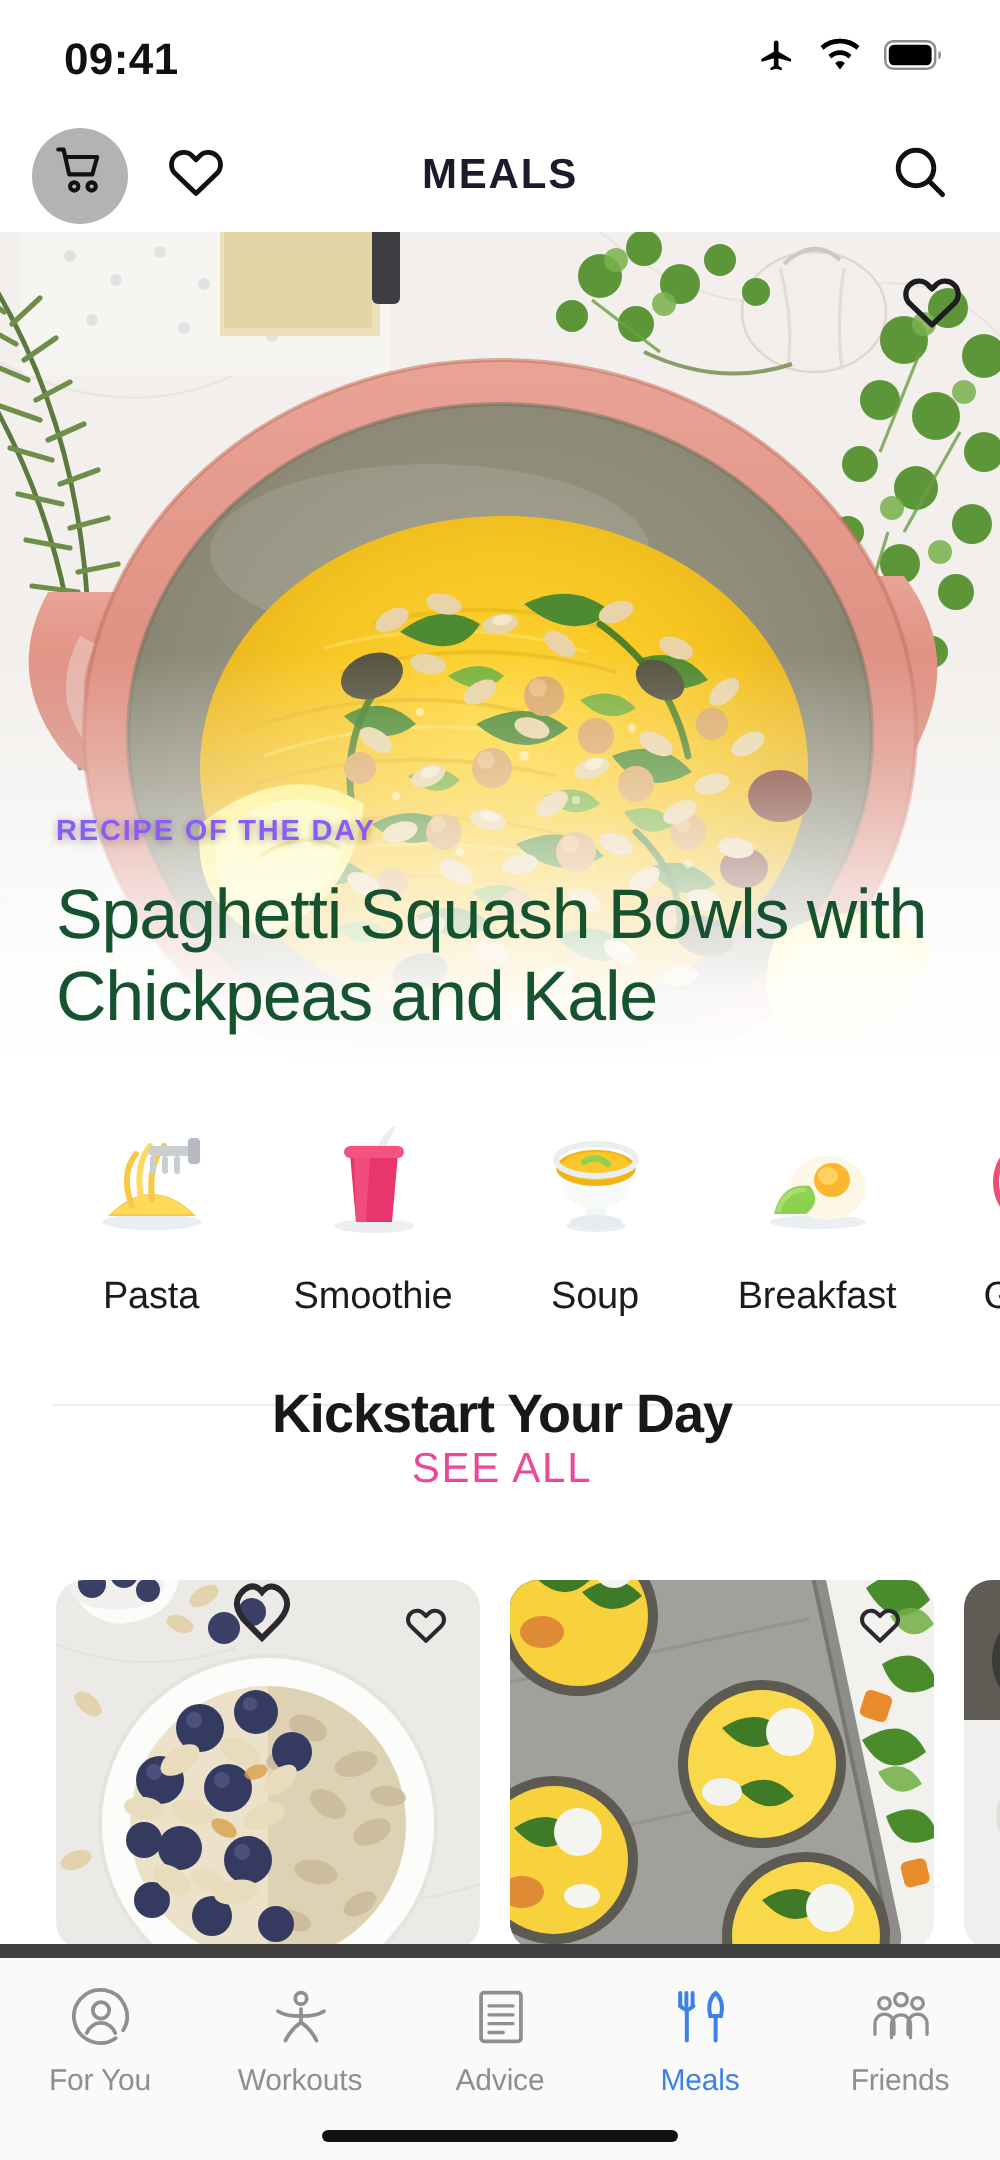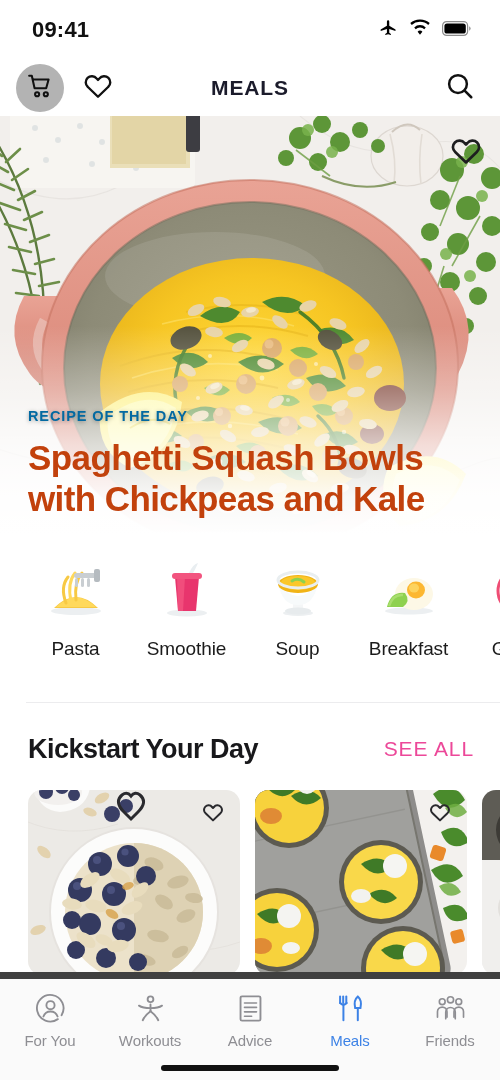--- a/index.html
+++ b/index.html
@@ -45,44 +45,45 @@
   .hero { position: absolute; top: 116px; left: 0; width: 500px; height: 440px; overflow: hidden; }
   .hero-img { position: absolute; inset: 0; }
   .hero-heart { position: absolute; top: 20px; right: 18px; z-index: 6; }
   .hero-fade {
     position: absolute; left: 0; right: 0; bottom: 0; height: 230px; z-index: 4;
     background: linear-gradient(to bottom, rgba(255,255,255,0) 0%, rgba(255,255,255,0.35) 28%,
                 rgba(255,255,255,0.72) 52%, rgba(255,255,255,0.94) 74%, #ffffff 92%);
   }
   .hero-text { position: absolute; left: 28px; right: 22px; bottom: 36px; z-index: 8; }
   .hero-kicker {
-    font-size: 14.5px; font-weight: 700; color: #0369a1; letter-spacing: 0.9px;
+    font-size: 14.5px; font-weight: 700; color: #8b5cf6; letter-spacing: 0.9px;
     margin-bottom: 14px; text-shadow: 0 1px 4px rgba(0,0,0,0.35);
   }
   .hero-title {
-    font-size: 35px; font-weight: 700; color: #c2410c; line-height: 1.17;
+    font-size: 35px; font-weight: 400; color: #14532d; line-height: 1.17;
     letter-spacing: -0.6px;
   }
 
   
   .cats {
     position: absolute; top: 560px; left: 0; width: 500px; height: 130px;
     display: flex; align-items: flex-start; padding-left: 20px; gap: 0;
   }
   .cat { width: 111px; flex: 0 0 111px; text-align: center; }
   .cat-ic { height: 62px; display: flex; align-items: center; justify-content: center; }
   .cat-label { font-size: 19px; color: #1b1b1b; margin-top: 16px; letter-spacing: -0.1px; }
 
   .divider { position: absolute; top: 702px; left: 26px; width: 474px; height: 1px; background: #ececee; }
 
   
   .section-head {
-    position: absolute; top: 726px; left: 0; width: 500px; height: 46px;
+    position: absolute; top: 692px; left: 0; width: 500px; height: 46px;
     display: flex; align-items: center; justify-content: space-between;
     padding: 0 26px 0 28px;
+    flex-direction: column;
   }
   .section-title { font-size: 27px; font-weight: 800; color: #18181b; letter-spacing: -0.5px; }
   .see-all { font-size: 21px; font-weight: 400; color: #ec4899; letter-spacing: 0.9px; }
 
   
   .cards { position: absolute; top: 790px; left: 28px; display: flex; gap: 15px; }
   .card {
     width: 212px; height: 185px; border-radius: 14px; overflow: hidden; position: relative;
     flex: 0 0 auto;
   }

